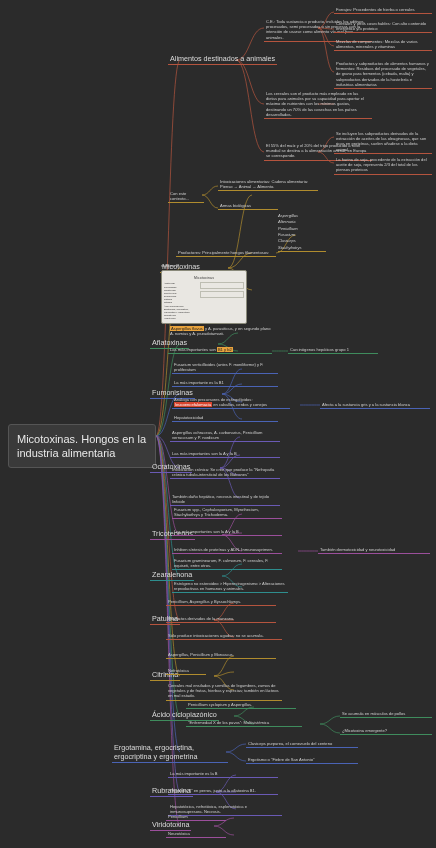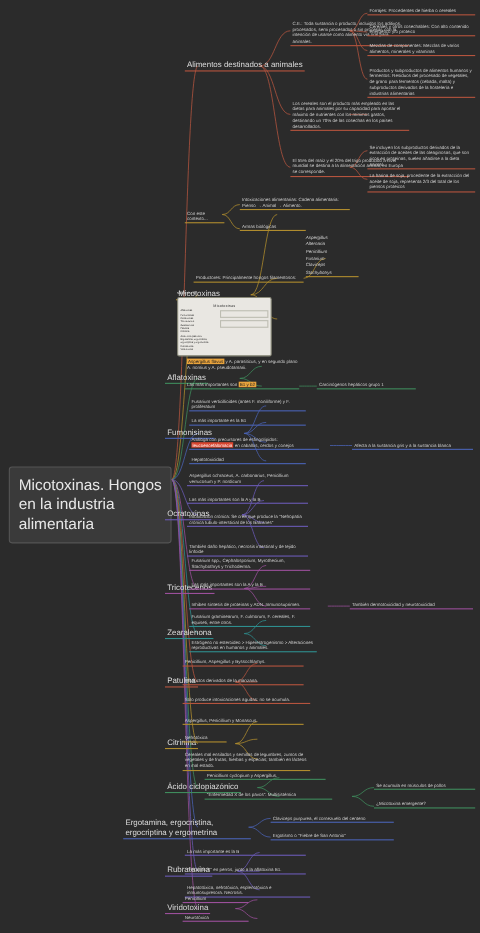--- a/index.html
+++ b/index.html
@@ -2,21 +2,21 @@
 <html><head>
 <meta charset="utf-8">
 <style>
   html,body{margin:0;padding:0;background:#2b2b2b;}
   body{width:436px;height:848px;position:relative;overflow:hidden;
        font-family:"Liberation Sans","DejaVu Sans",sans-serif;color:#d8d8d8;}
   #canvas{position:absolute;left:0;top:0;width:436px;height:848px;}
   svg.links{position:absolute;left:0;top:0;width:436px;height:848px;pointer-events:none;}
   .node{position:absolute;box-sizing:border-box;line-height:1.28;}
   .root{left:8px;top:424px;width:148px;padding:7px 8px;background:#3a3a3a;
-        border:1px solid #555;border-radius:3px;font-size:14px;color:#e8e8e8;}
+        border:1px solid #555;border-radius:3px;font-size:11px;color:#e8e8e8;}
   .branch{font-size:7.2px;color:#dcdcdc;padding:1px 2px;white-space:nowrap;}
   .leaf{font-size:4.1px;color:#cfcfcf;padding:1px 2px;}
   .hl-o{background:#e8a33d;color:#1d1d1d;padding:0 1px;}
   .hl-r{background:#d8452f;color:#fff;padding:0 1px;}
   .genus{font-size:4.1px;color:#cfcfcf;font-style:italic;line-height:1.55;}
   .thumb{width:86px;height:54px;background:#e9e7e2;border:1px solid #8a8a7a;
          border-radius:2px;padding:2px;box-sizing:border-box;}
   .thumb .tt{font-size:3.4px;color:#333;text-align:center;margin:3px 0 2px;
              letter-spacing:.2px;}
   .thumb .tb{display:flex;gap:2px;}

